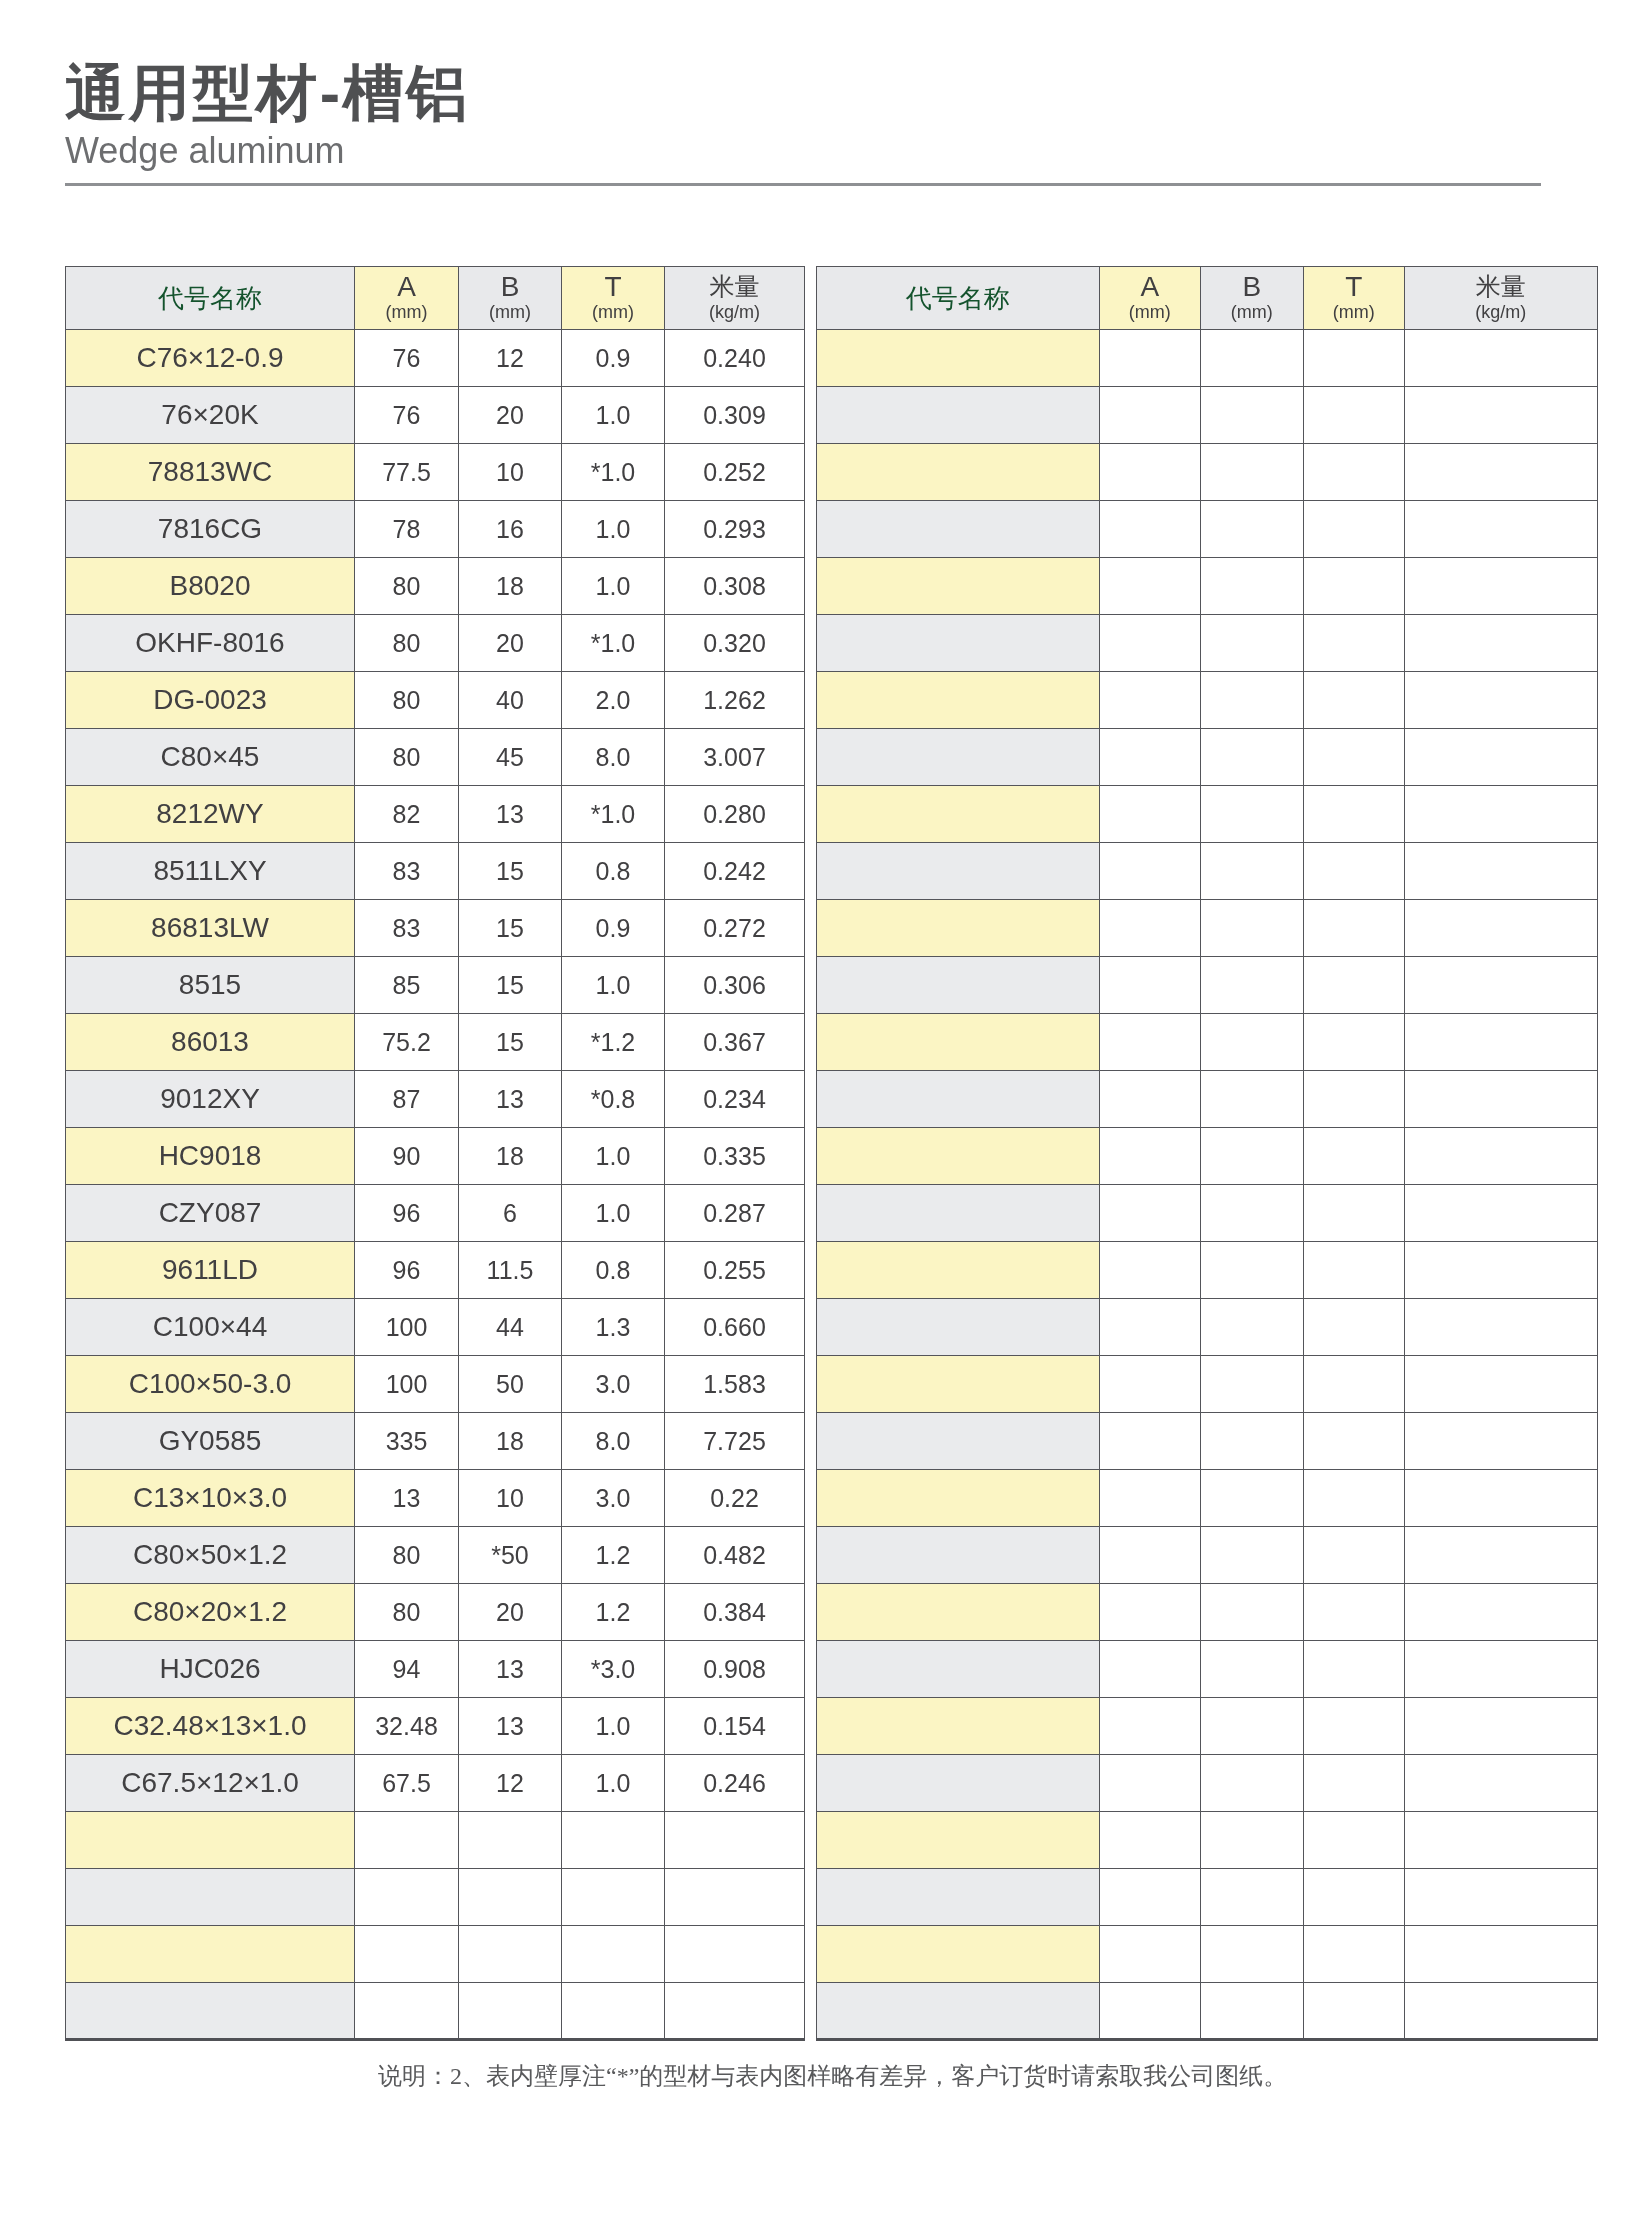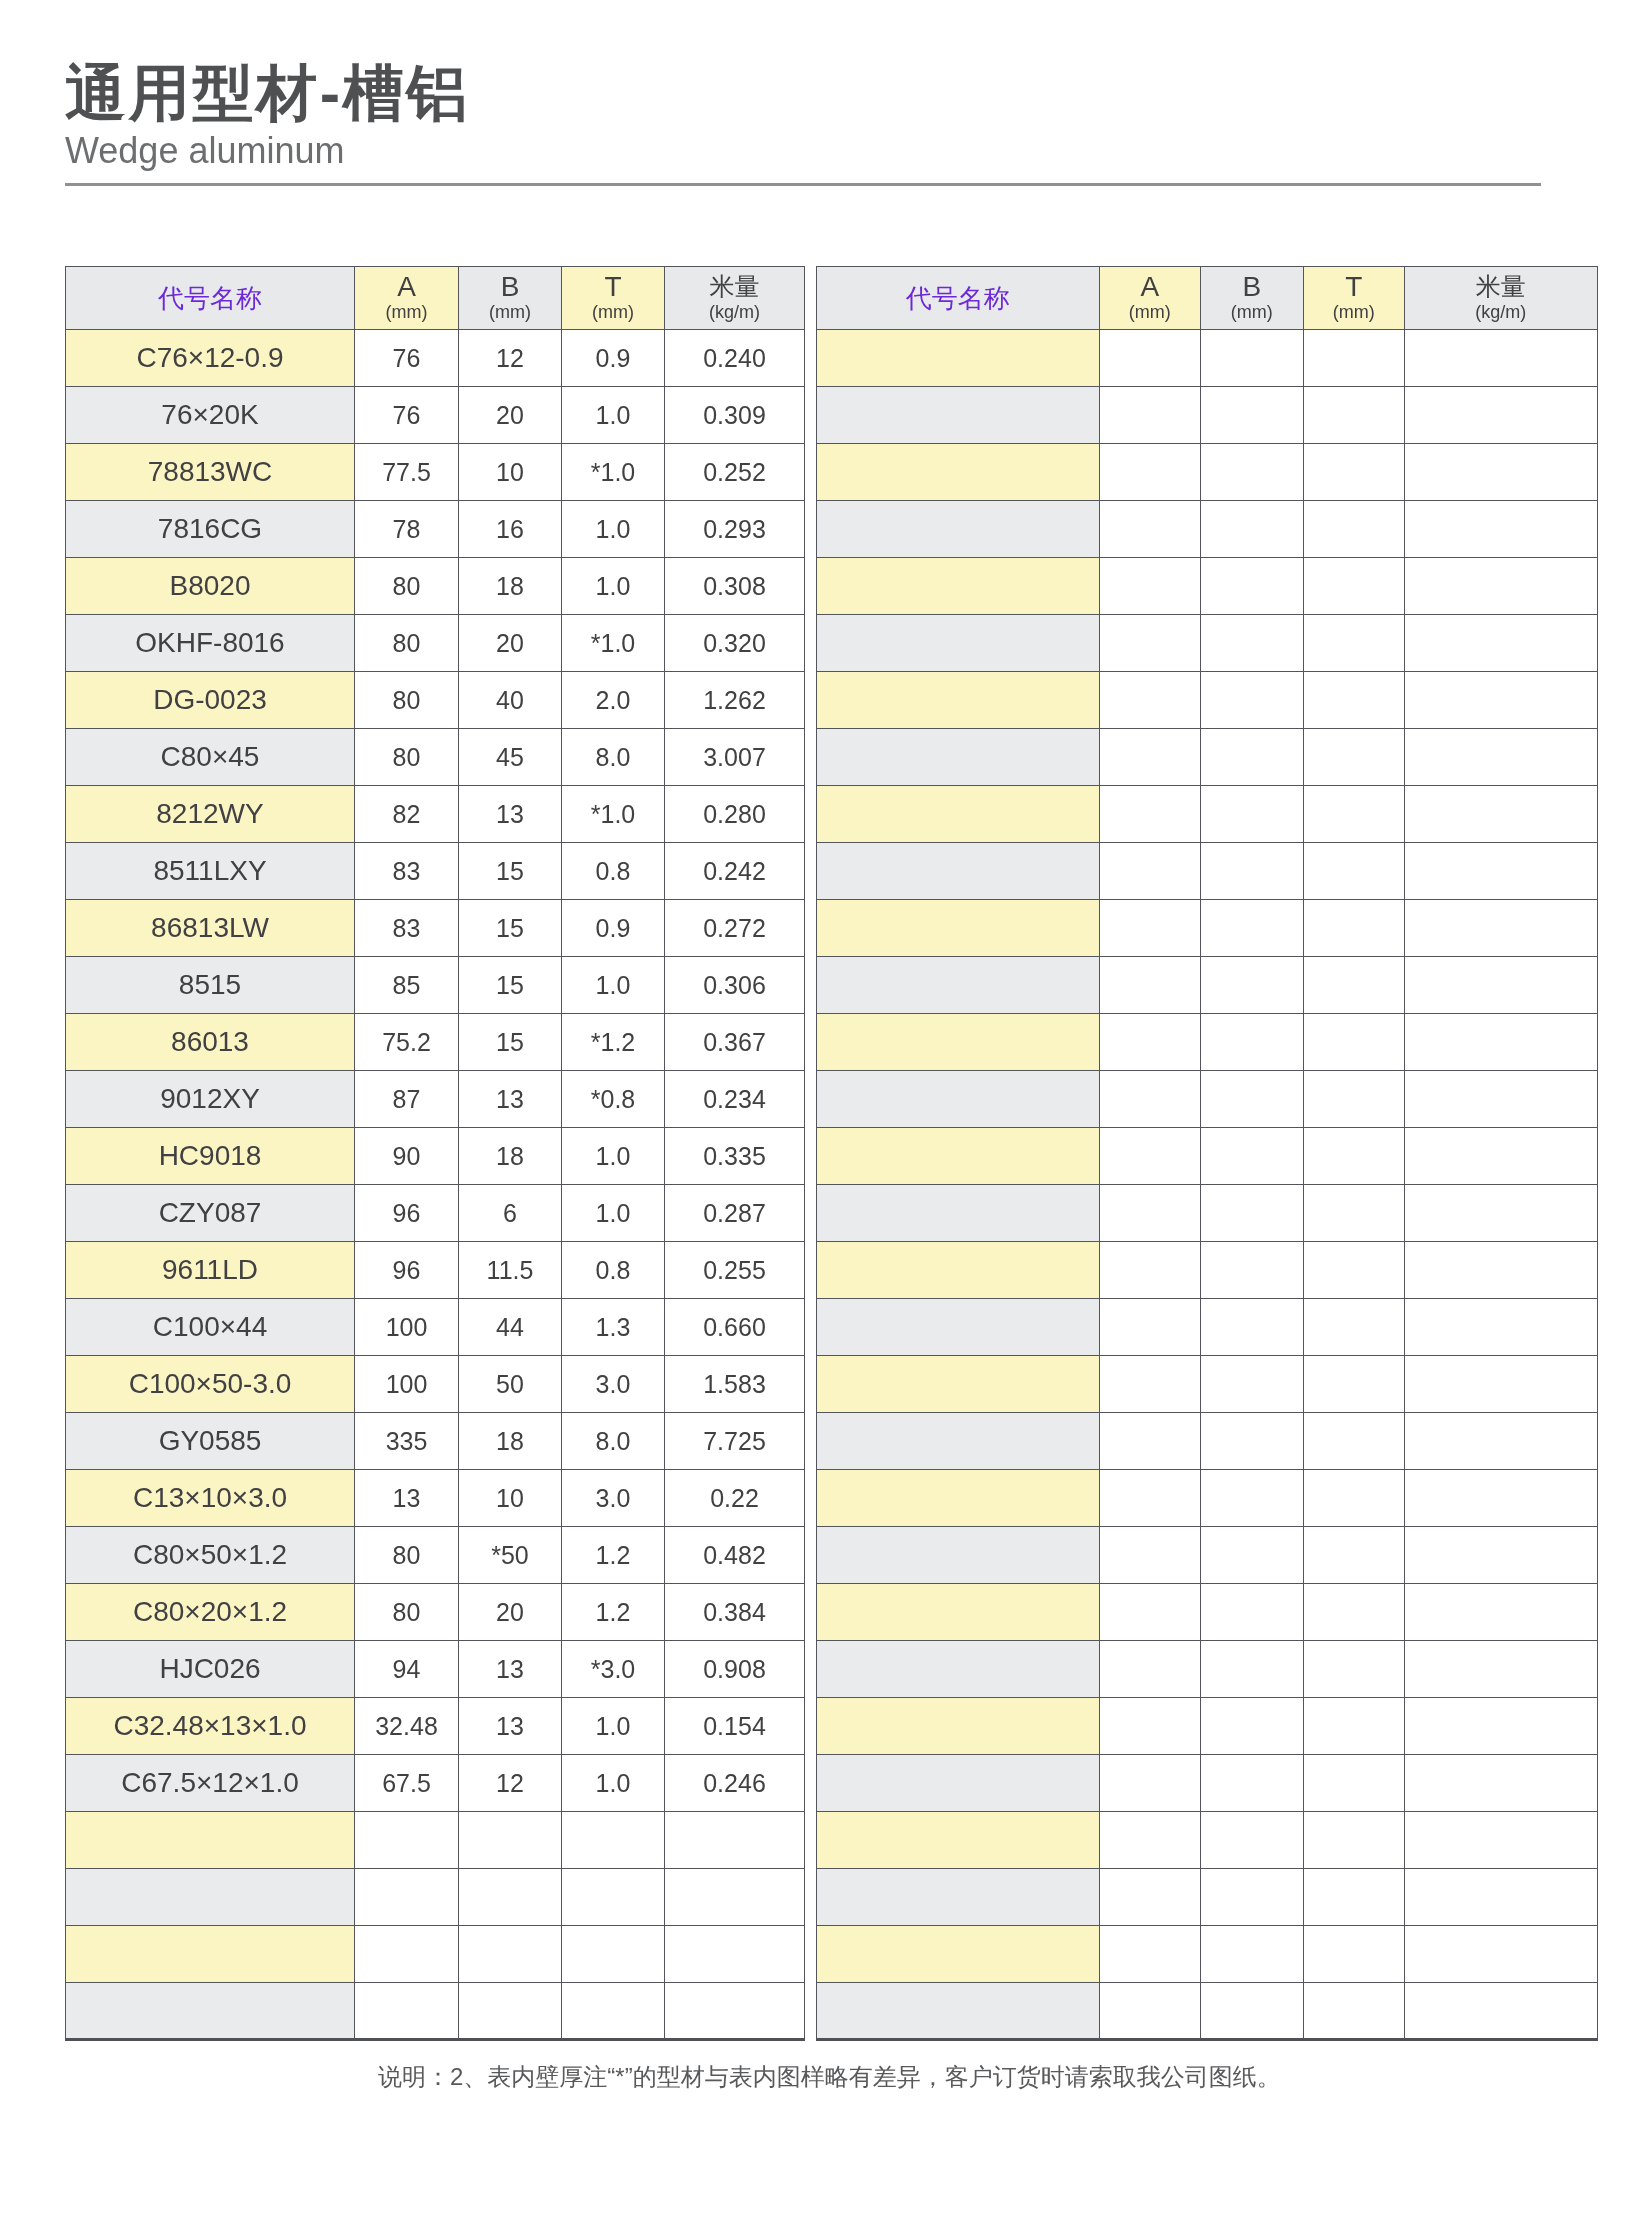--- a/index.html
+++ b/index.html
@@ -44,34 +44,34 @@
     border:0.9px solid #54555a;
     text-align:center; vertical-align:middle;
     padding:0; overflow:hidden; white-space:nowrap;
   }
   thead tr { height:63px; }
   tbody tr { height:57px; }
   thead th { border-bottom-width:1.8px; font-weight:400; }
 
   .hdr-gray  { background:#E8E9EB; }
   .hdr-yel   { background:#FBF5C4; }
-  .hdr-main  { font-size:26px; color:#6d28d9; }
+  .hdr-main  { font-size:26px; color:#14532d; }
   .hdr-letter{ display:block; font-size:28px; line-height:29px; }
   .hdr-unit  { display:block; font-size:18px; line-height:23.4px; }
 
   td.name-cell { font-size:28px; }
   td.val-cell  { font-size:25px; background:#ffffff; }
   tbody tr:nth-child(odd)  td.name-cell { background:#FBF5C4; }
   tbody tr:nth-child(even) td.name-cell { background:#EAEBED; }
 
   
   .notes {
     position:absolute; left:378px; top:2059px;
     display:flex; align-items:flex-start;
-    font-size:24px; line-height:35px; color:#58595b;
+    font-size:24px; line-height:35px; color:#58595b;font-family:Liberation Serif, serif;
   }
   .notes-label { white-space:nowrap; }
   .notes-items div { white-space:nowrap; }
 </style>
 </head>
 <body>
 
 <div class="page">
 
   <div class="title-zh">通用型材-槽铝</div>

